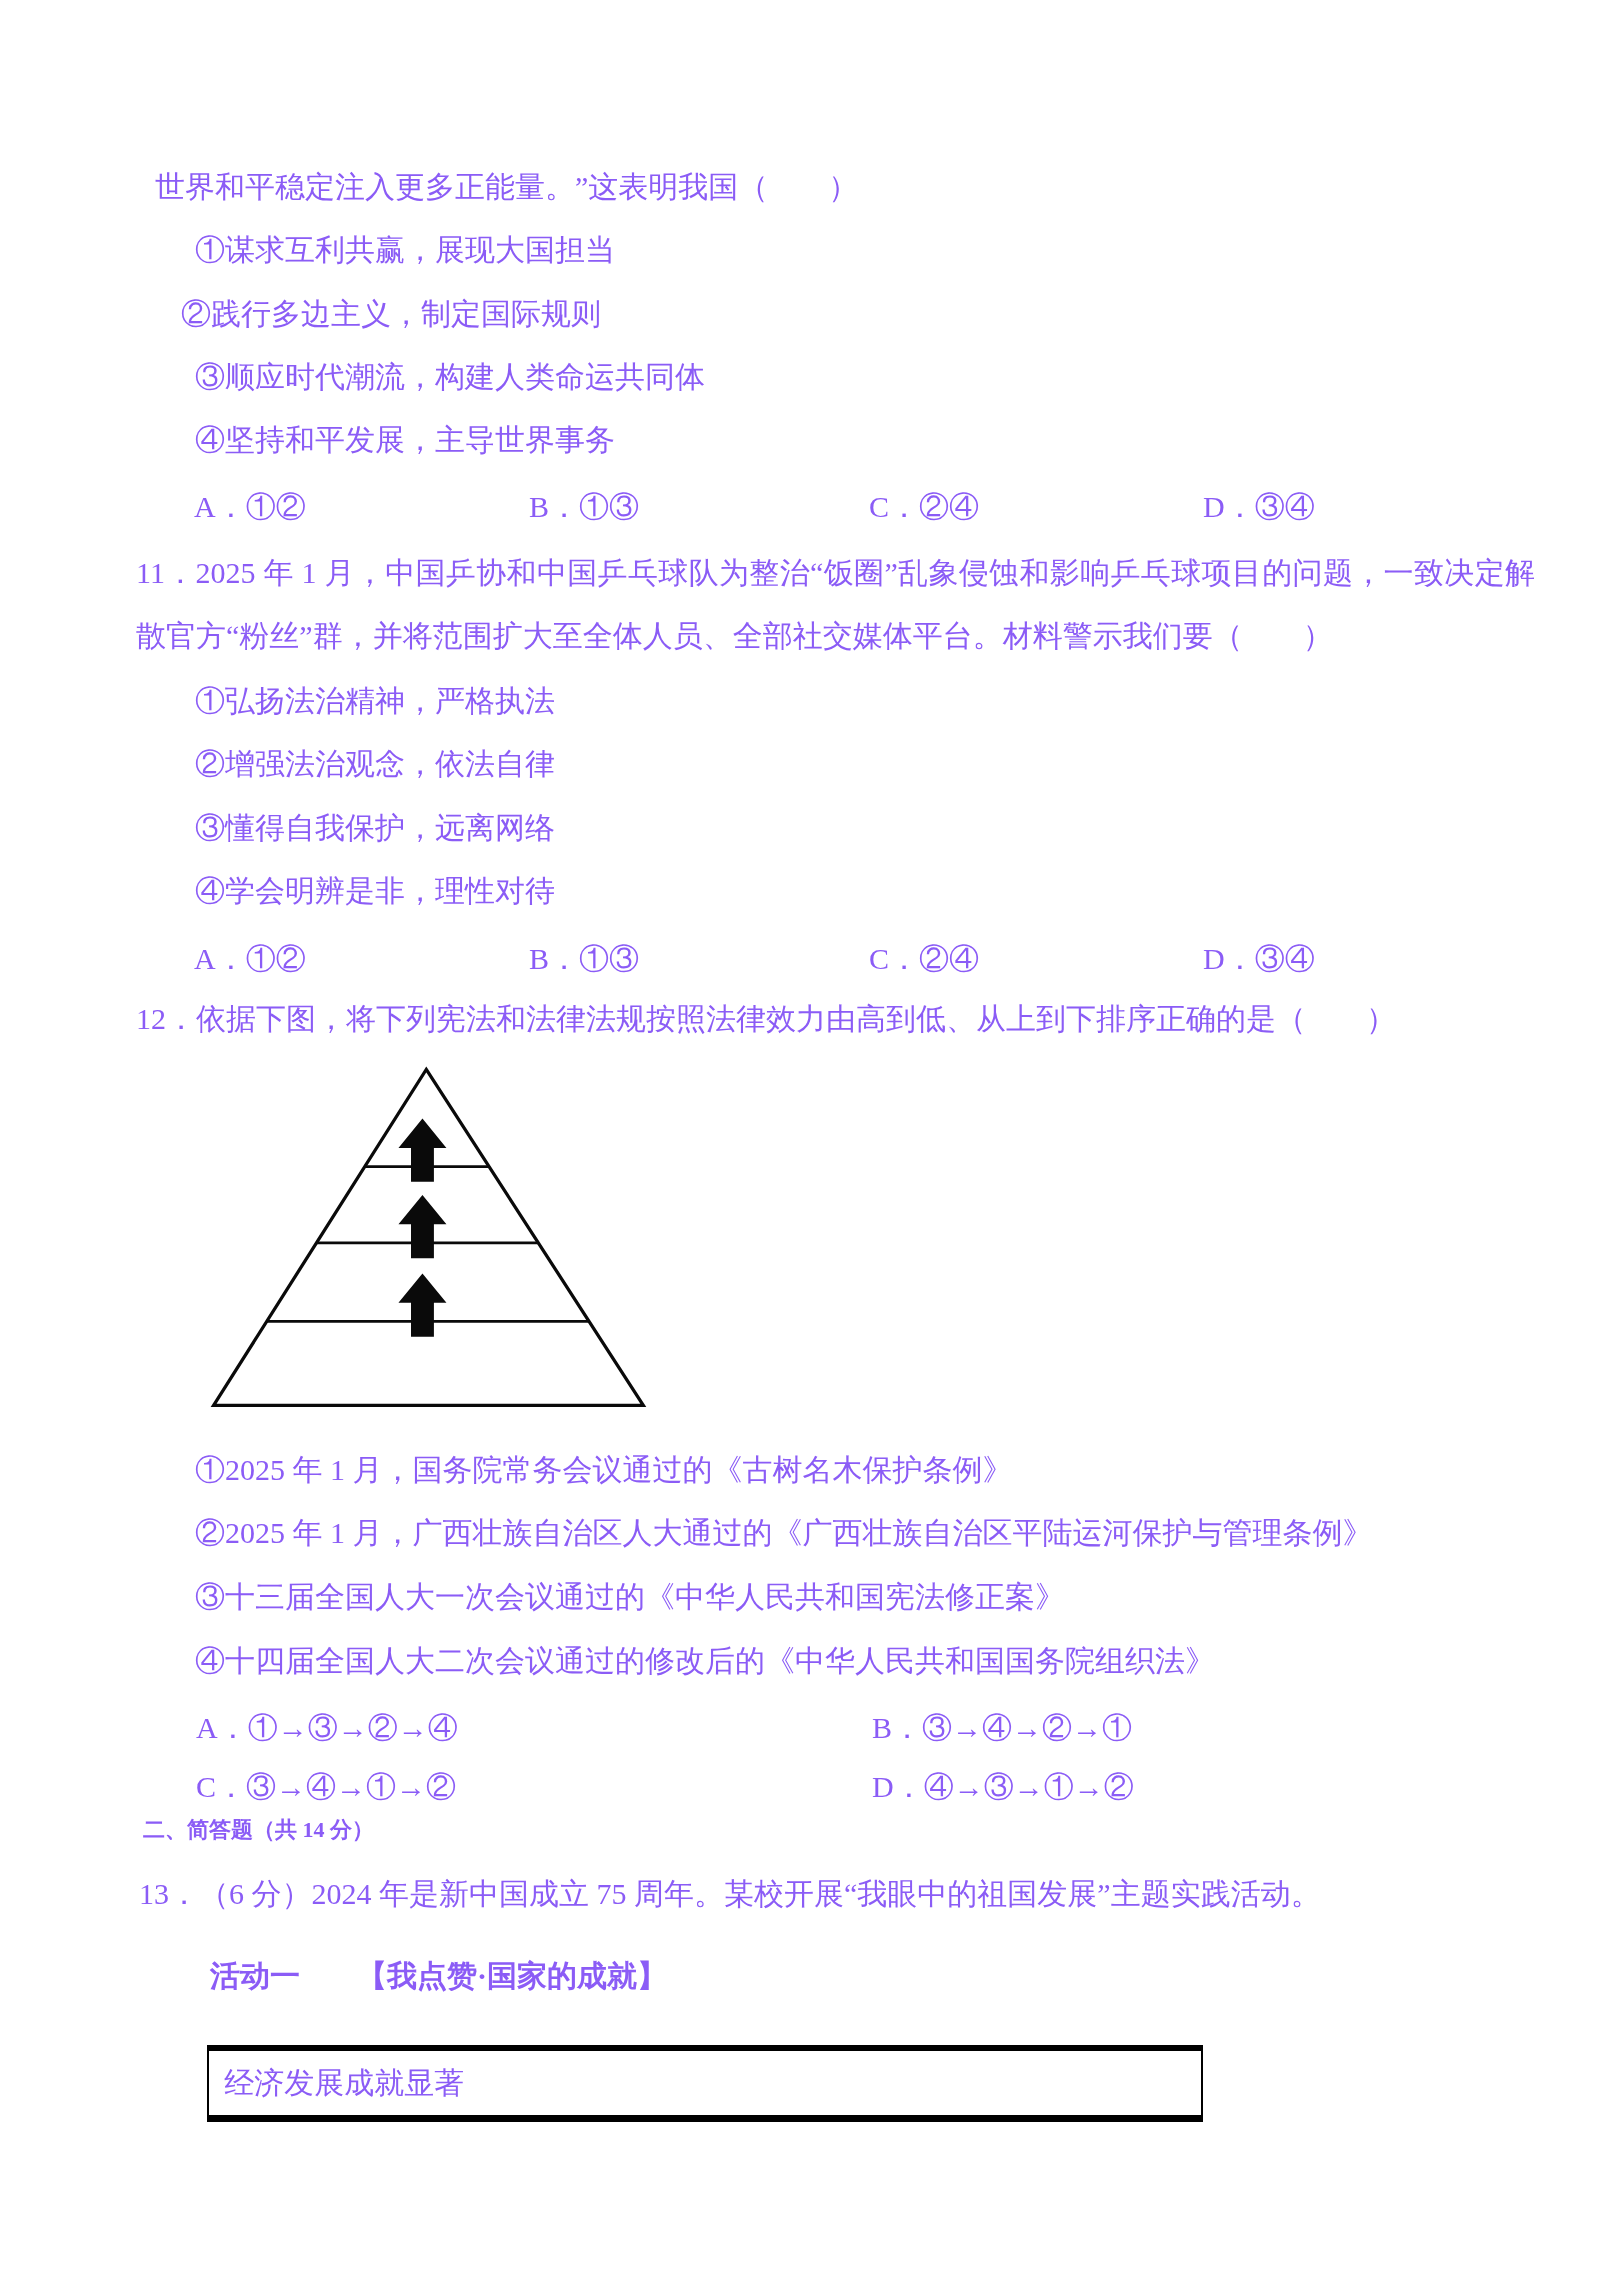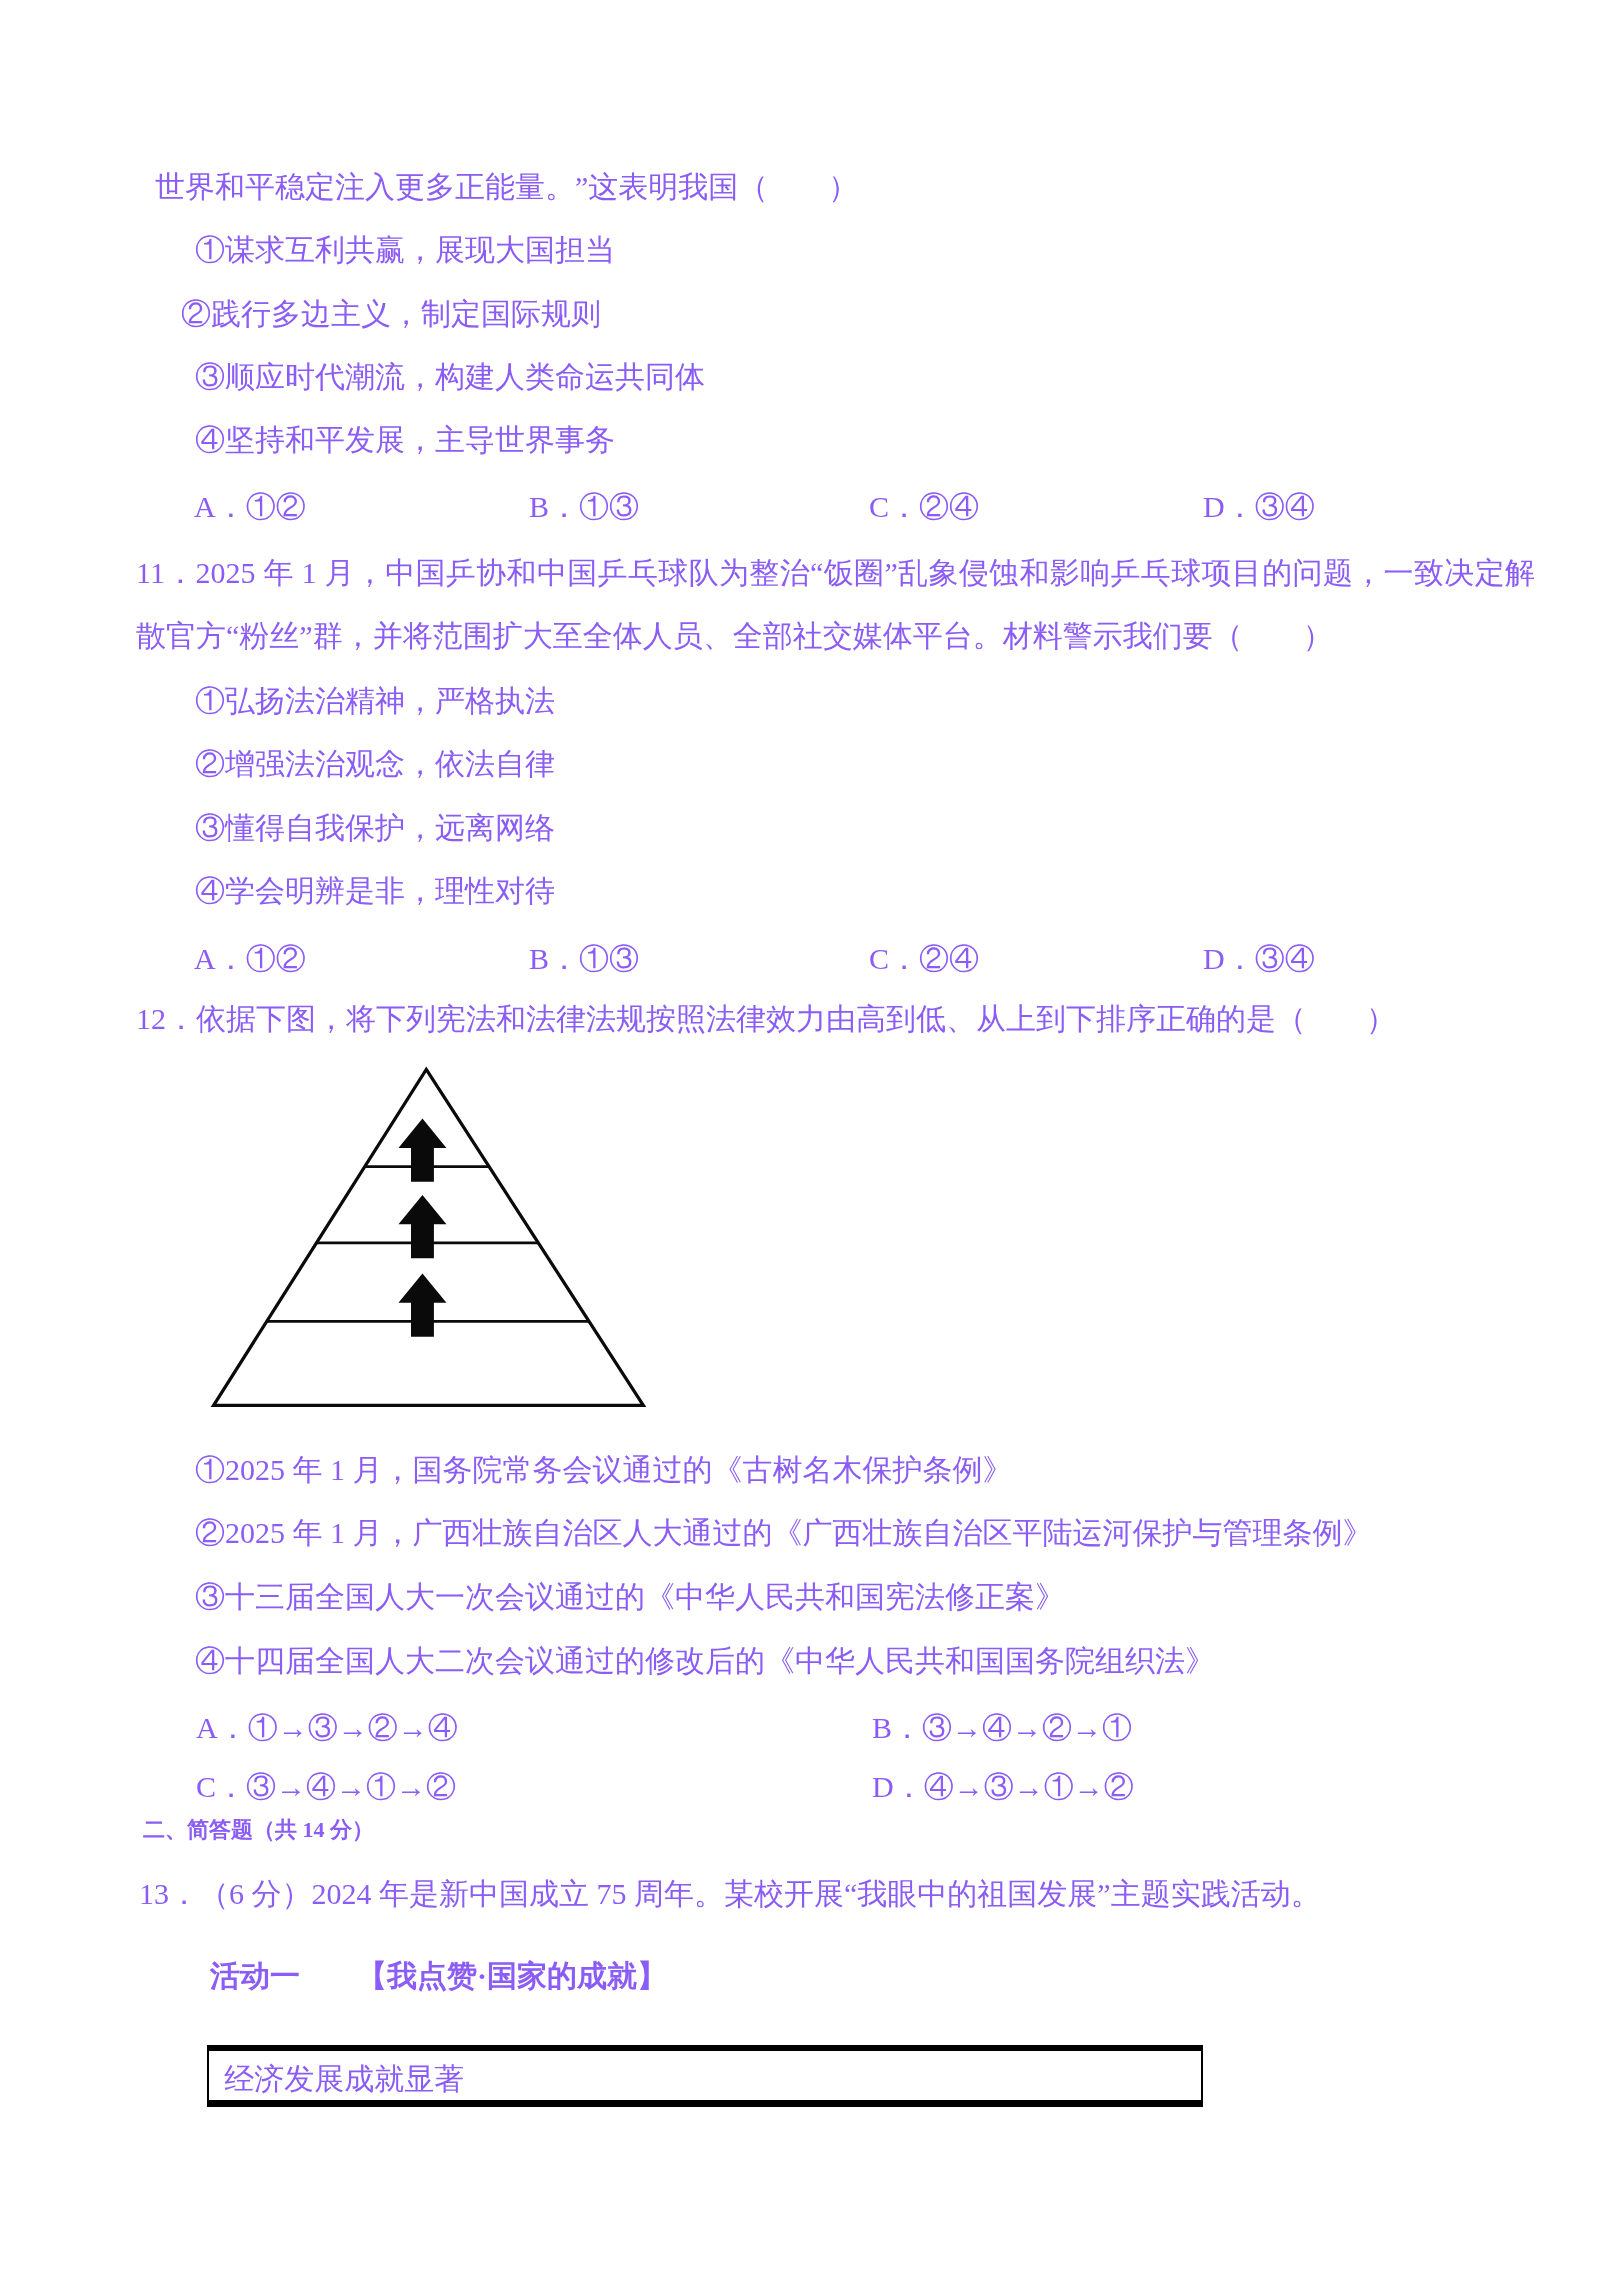--- a/index.html
+++ b/index.html
@@ -51,28 +51,28 @@
     left: 208px;
     top: 1064px;
     width: 442px;
     height: 349px;
   }
   .achievement-box {
     position: absolute;
     left: 207px;
     top: 2045px;
     width: 996px;
-    height: 62px;
+    height: 77px;
     box-sizing: border-box;
     border-top: 6.5px solid #000000;
     border-bottom: 7px solid #000000;
     border-left: 2.2px solid #000000;
     border-right: 2.2px solid #000000;
     display: flex;
-    align-items: flex-end;
+    align-items: center;
     padding-left: 15.3px;
   }
 </style>
 </head>
 <body>
 
 <div class="page">
 
   <div class="line" style="top:169px;left:155px">世界和平稳定注入更多正能量。”这表明我国（　　）</div>
   <div class="line" style="top:232px;left:195px">①谋求互利共赢，展现大国担当</div>

